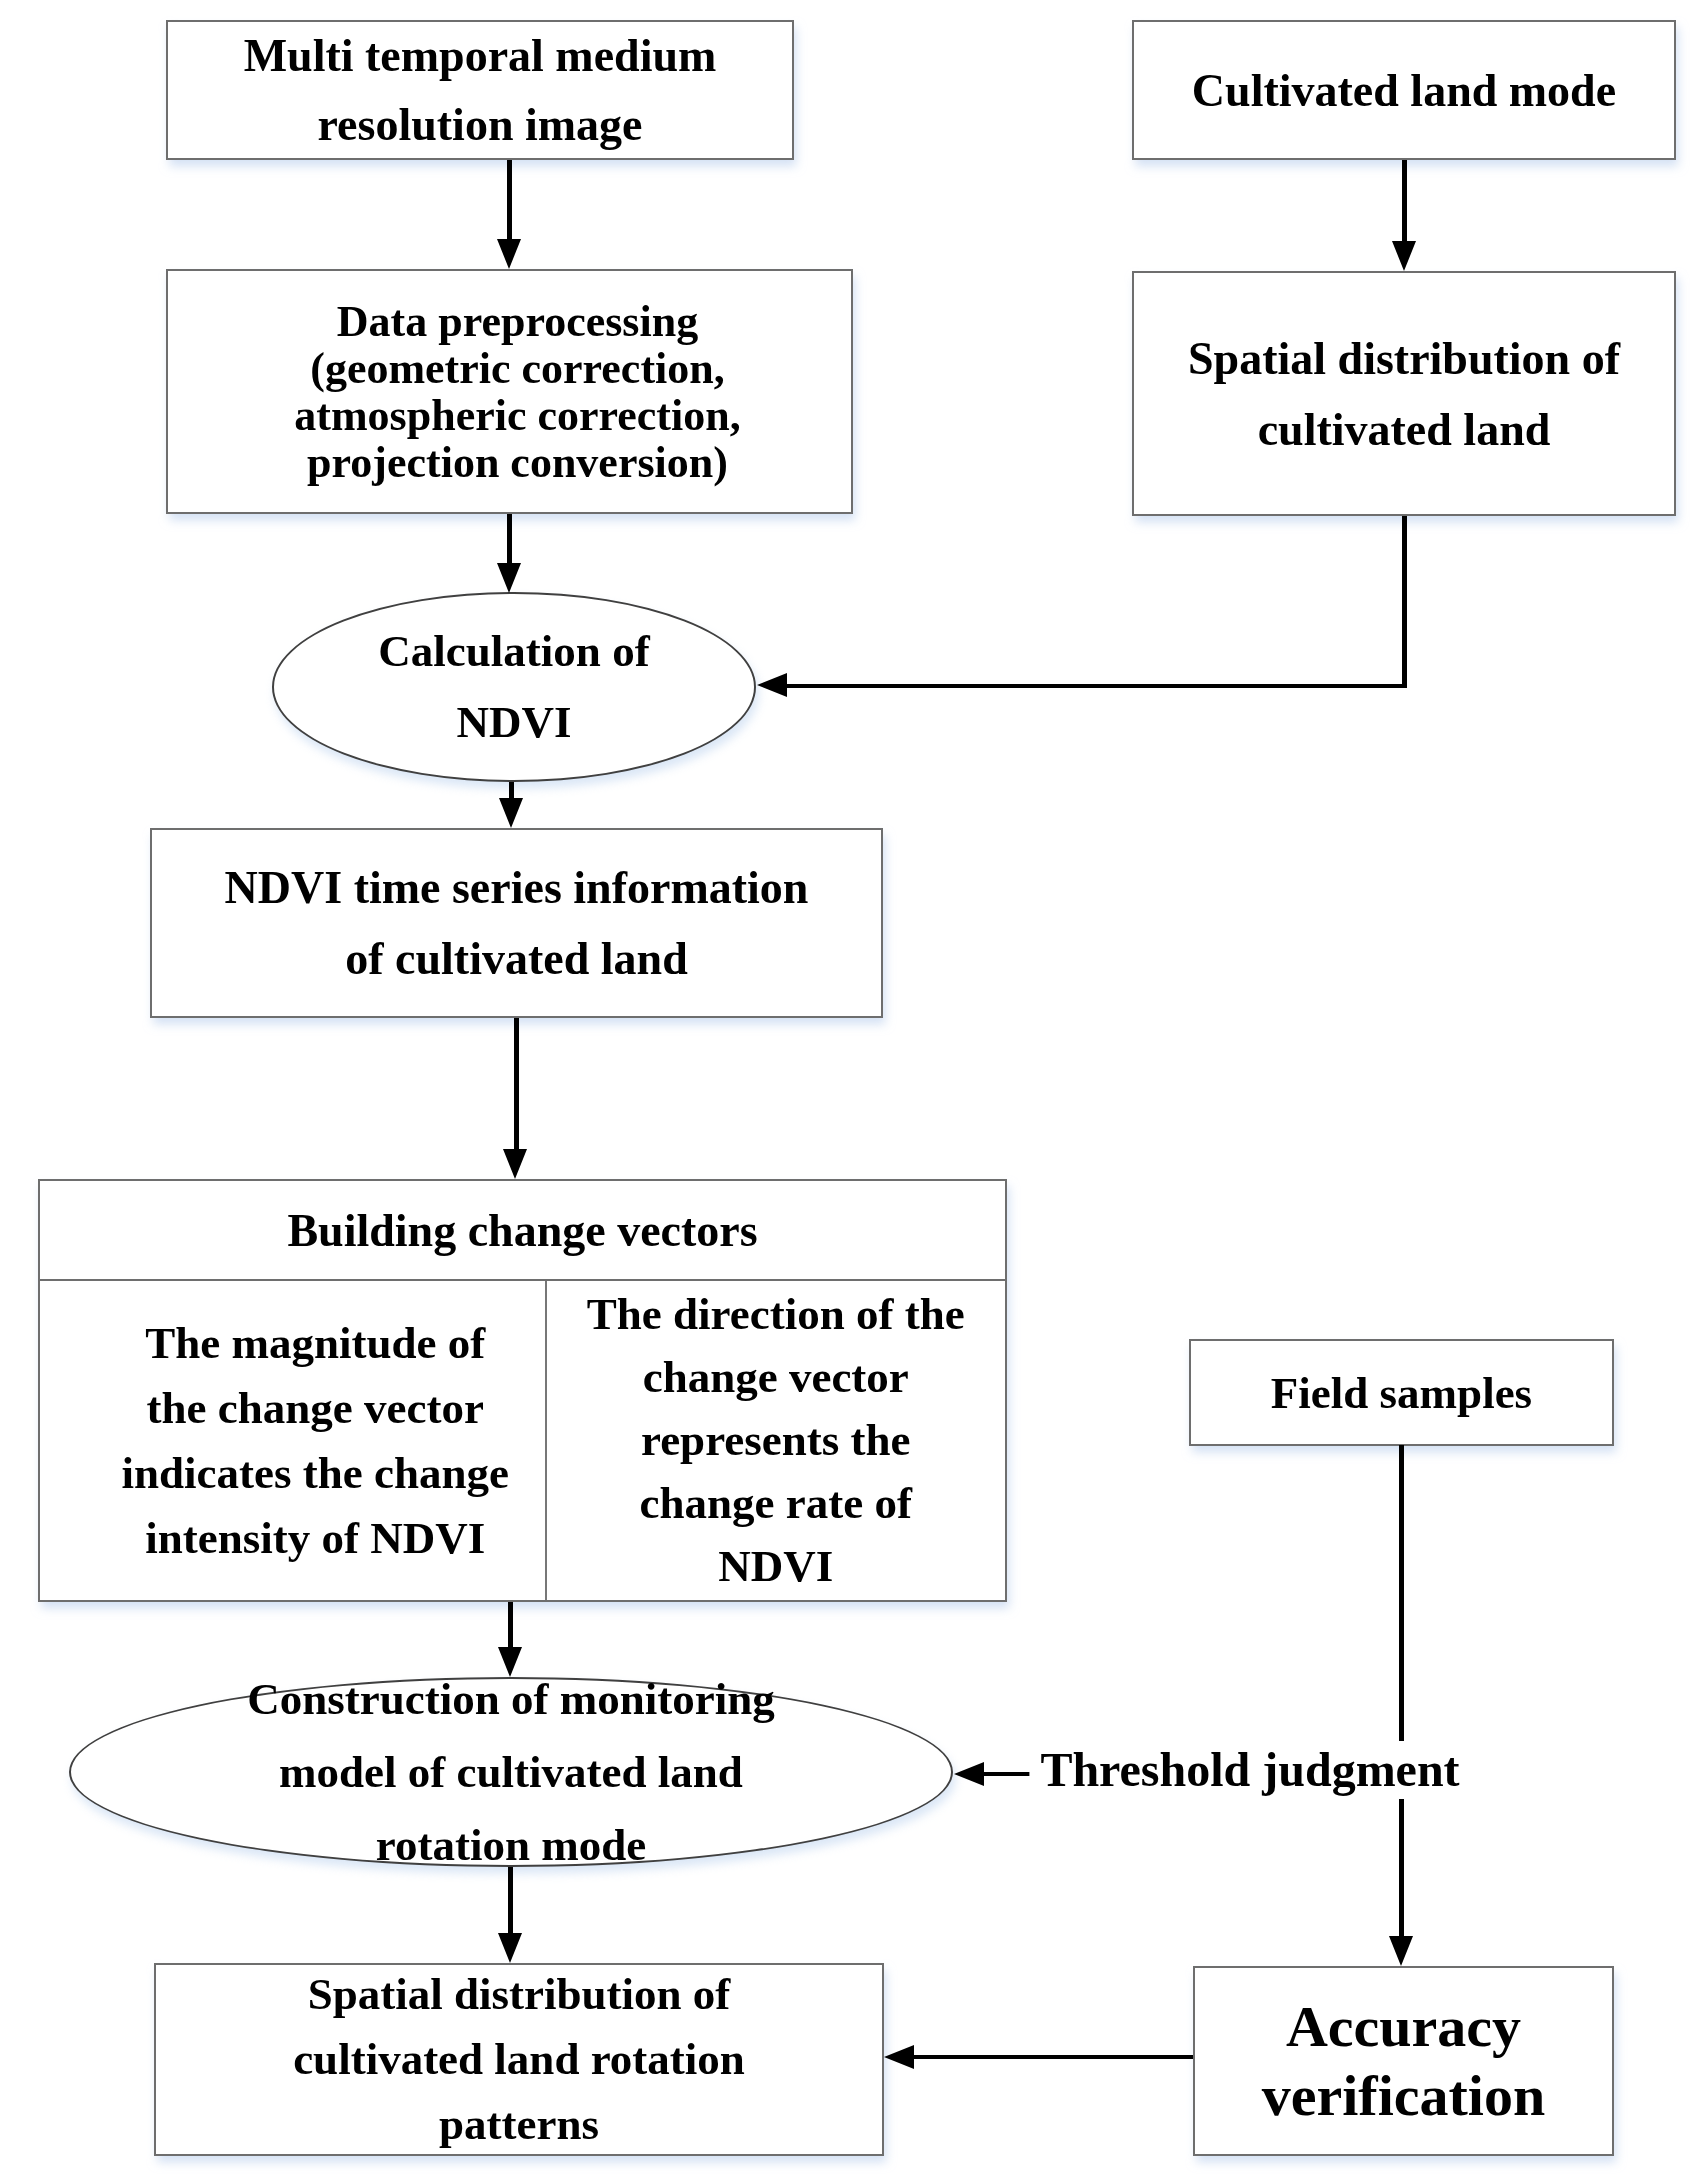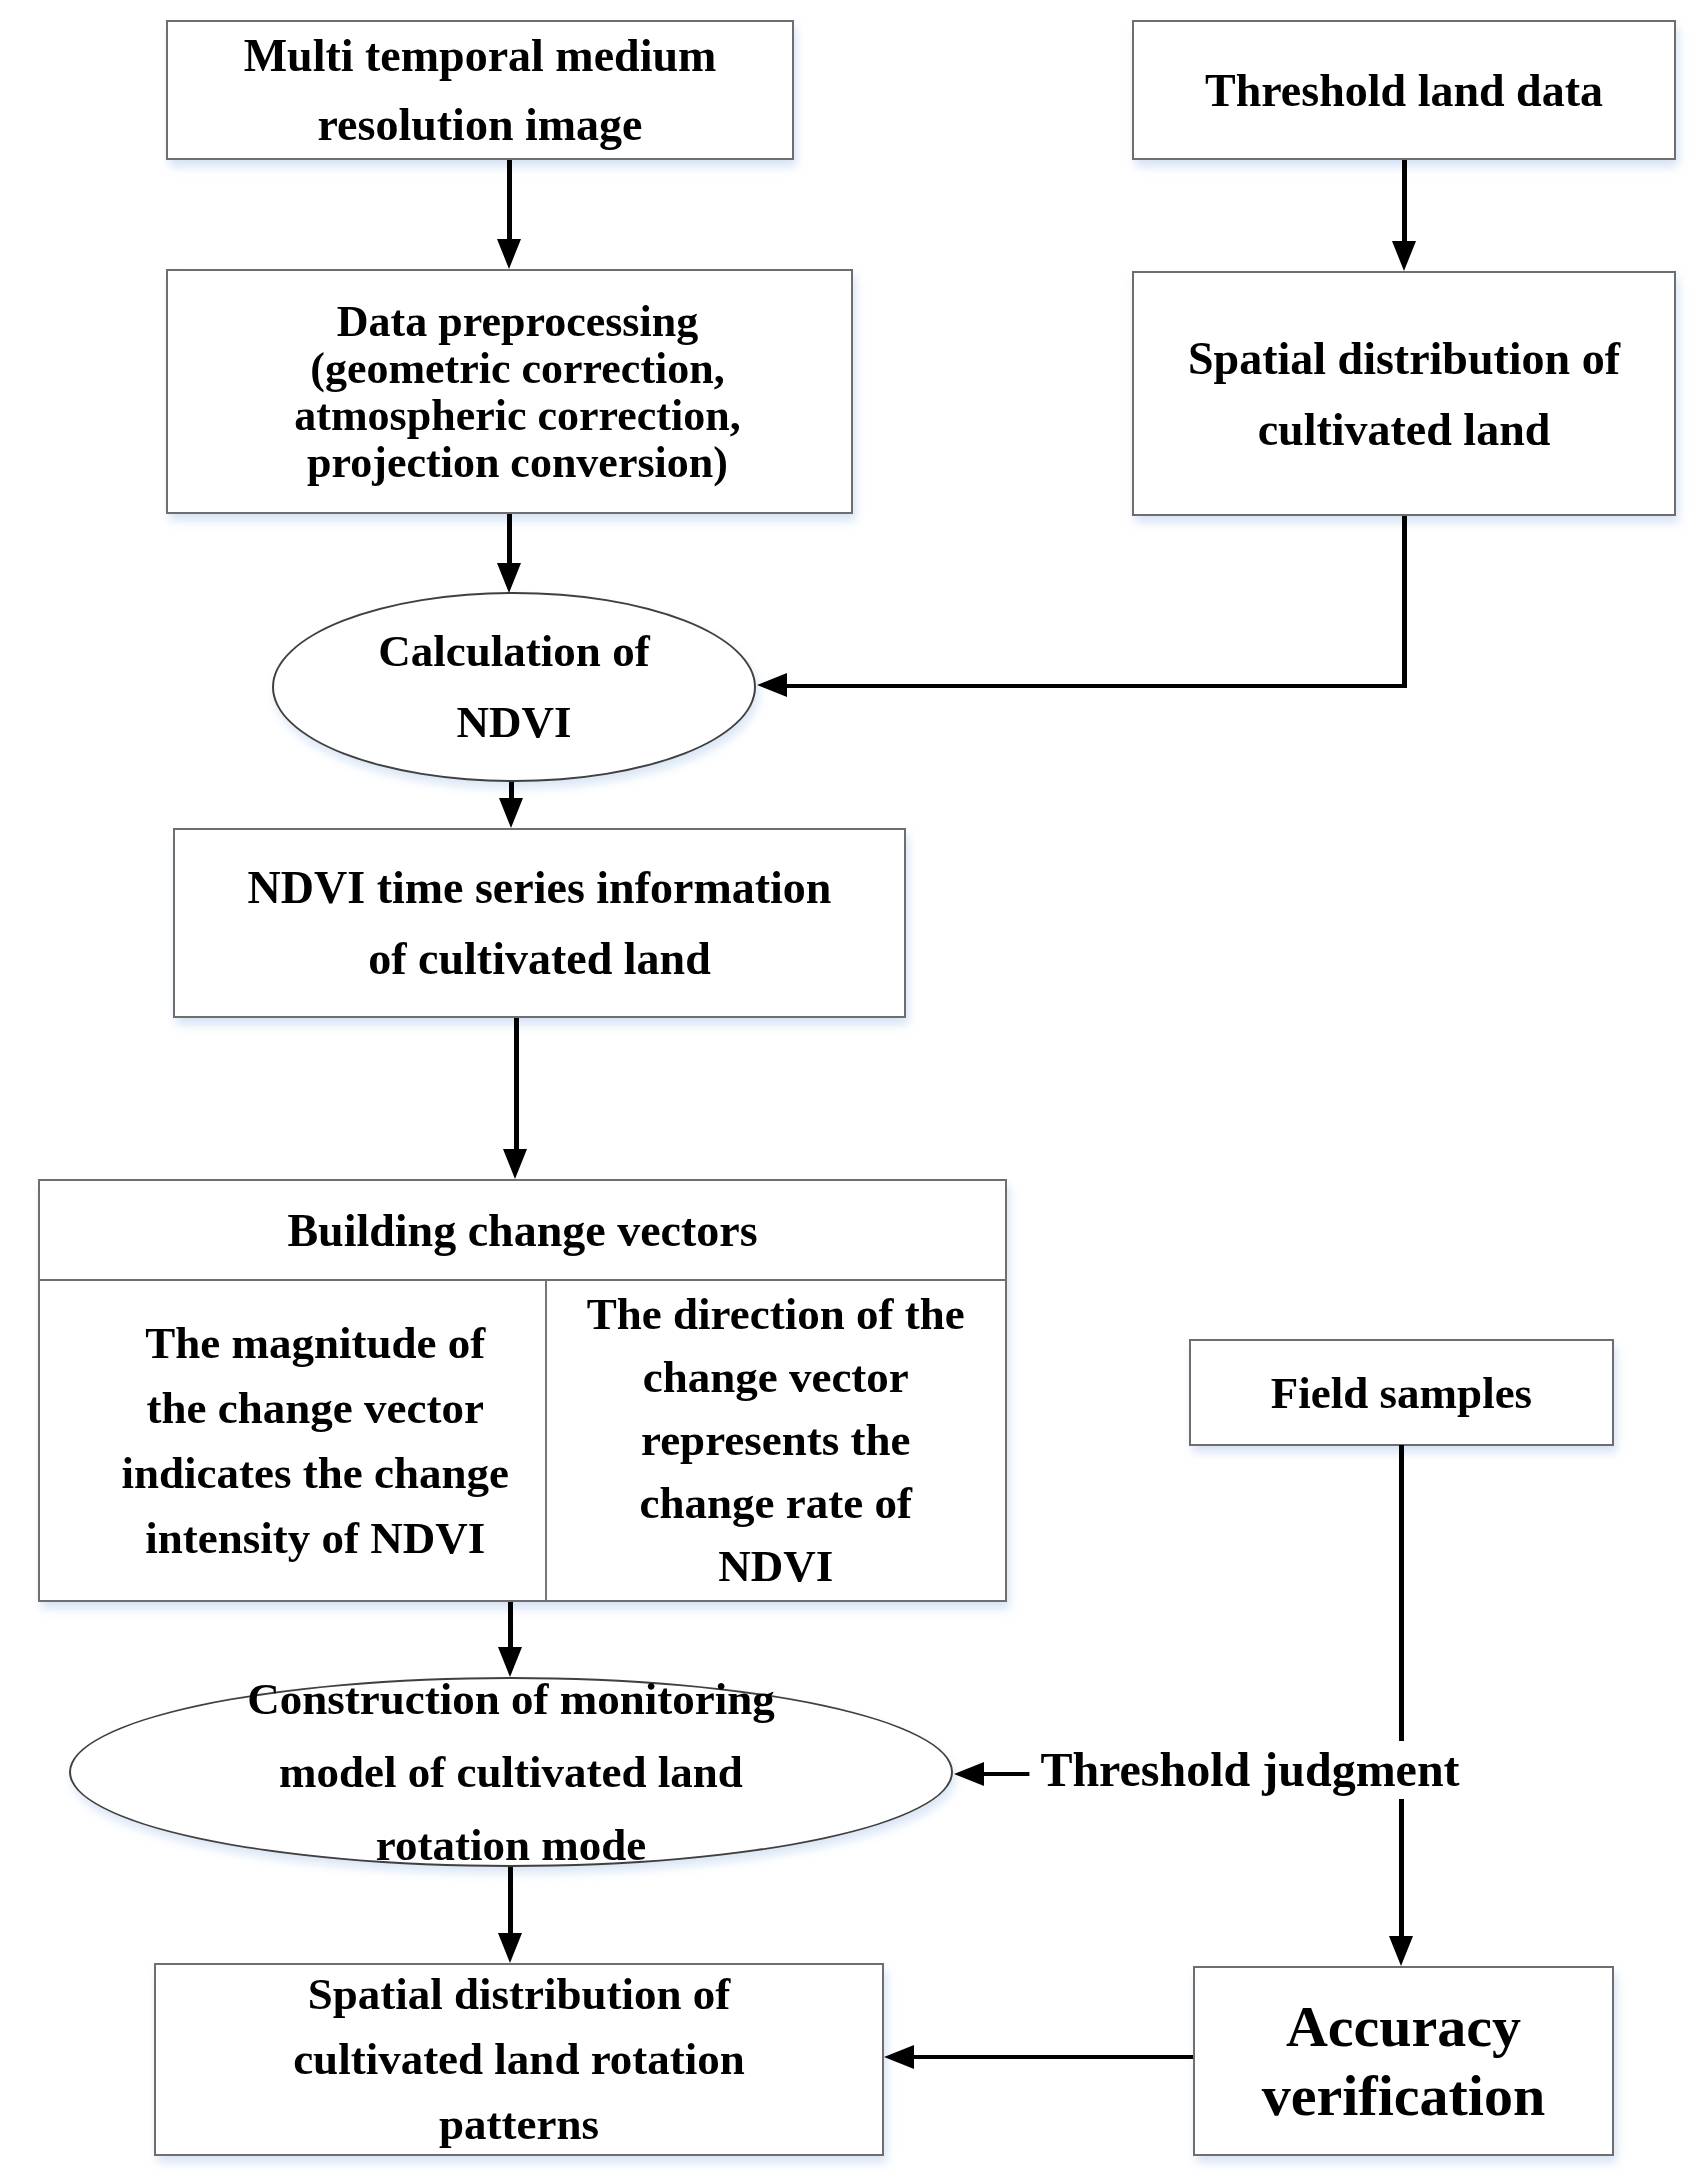--- a/index.html
+++ b/index.html
@@ -47,36 +47,36 @@
 </head>
 <body>
 
 <div id="canvas">
 
   <div class="node" style="left:166px;top:20.4px;width:628px;height:140px;font-size:46px;line-height:69px;">
       <div>Multi temporal medium<br>resolution image</div>
     </div>
 
   <div class="node" style="left:1132px;top:20.4px;width:544px;height:140px;font-size:46px;line-height:69px;">
-      <div>Threshold land data</div>
+      <div>Cultivated land mode</div>
     </div>
 
   <div class="node" style="left:166px;top:269px;width:687px;height:245px;font-size:44px;line-height:47px;padding-left:16px;">
       <div>Data preprocessing<br>(geometric correction,<br>atmospheric correction,<br>projection conversion)</div>
     </div>
 
   <div class="node" style="left:1132px;top:271px;width:544px;height:245px;font-size:46px;line-height:71px;">
       <div>Spatial distribution of<br>cultivated land</div>
     </div>
 
   <div class="node ellipse" style="left:272px;top:592px;width:484px;height:190px;font-size:45px;line-height:71px;">
       <div>Calculation of<br>NDVI</div>
     </div>
 
-  <div class="node" style="left:150px;top:828px;width:733px;height:190px;font-size:46px;line-height:71px;margin-left:23px;">
+  <div class="node" style="left:150px;top:828px;width:733px;height:190px;font-size:46px;line-height:71px;">
       <div>NDVI time series information<br>of cultivated land</div>
     </div>
 
   <div class="node split-box" style="left:38px;top:1179px;width:969px;height:423px;">
     <div class="split-header">Building change vectors</div>
     <div class="split-body">
       <div class="split-cell" style="line-height:65px;margin-left:46px;">
           <div>The magnitude of<br>the change vector<br>indicates the change<br>intensity of NDVI</div>
         </div>
       <div class="split-cell cell-right" style="line-height:63px;">

